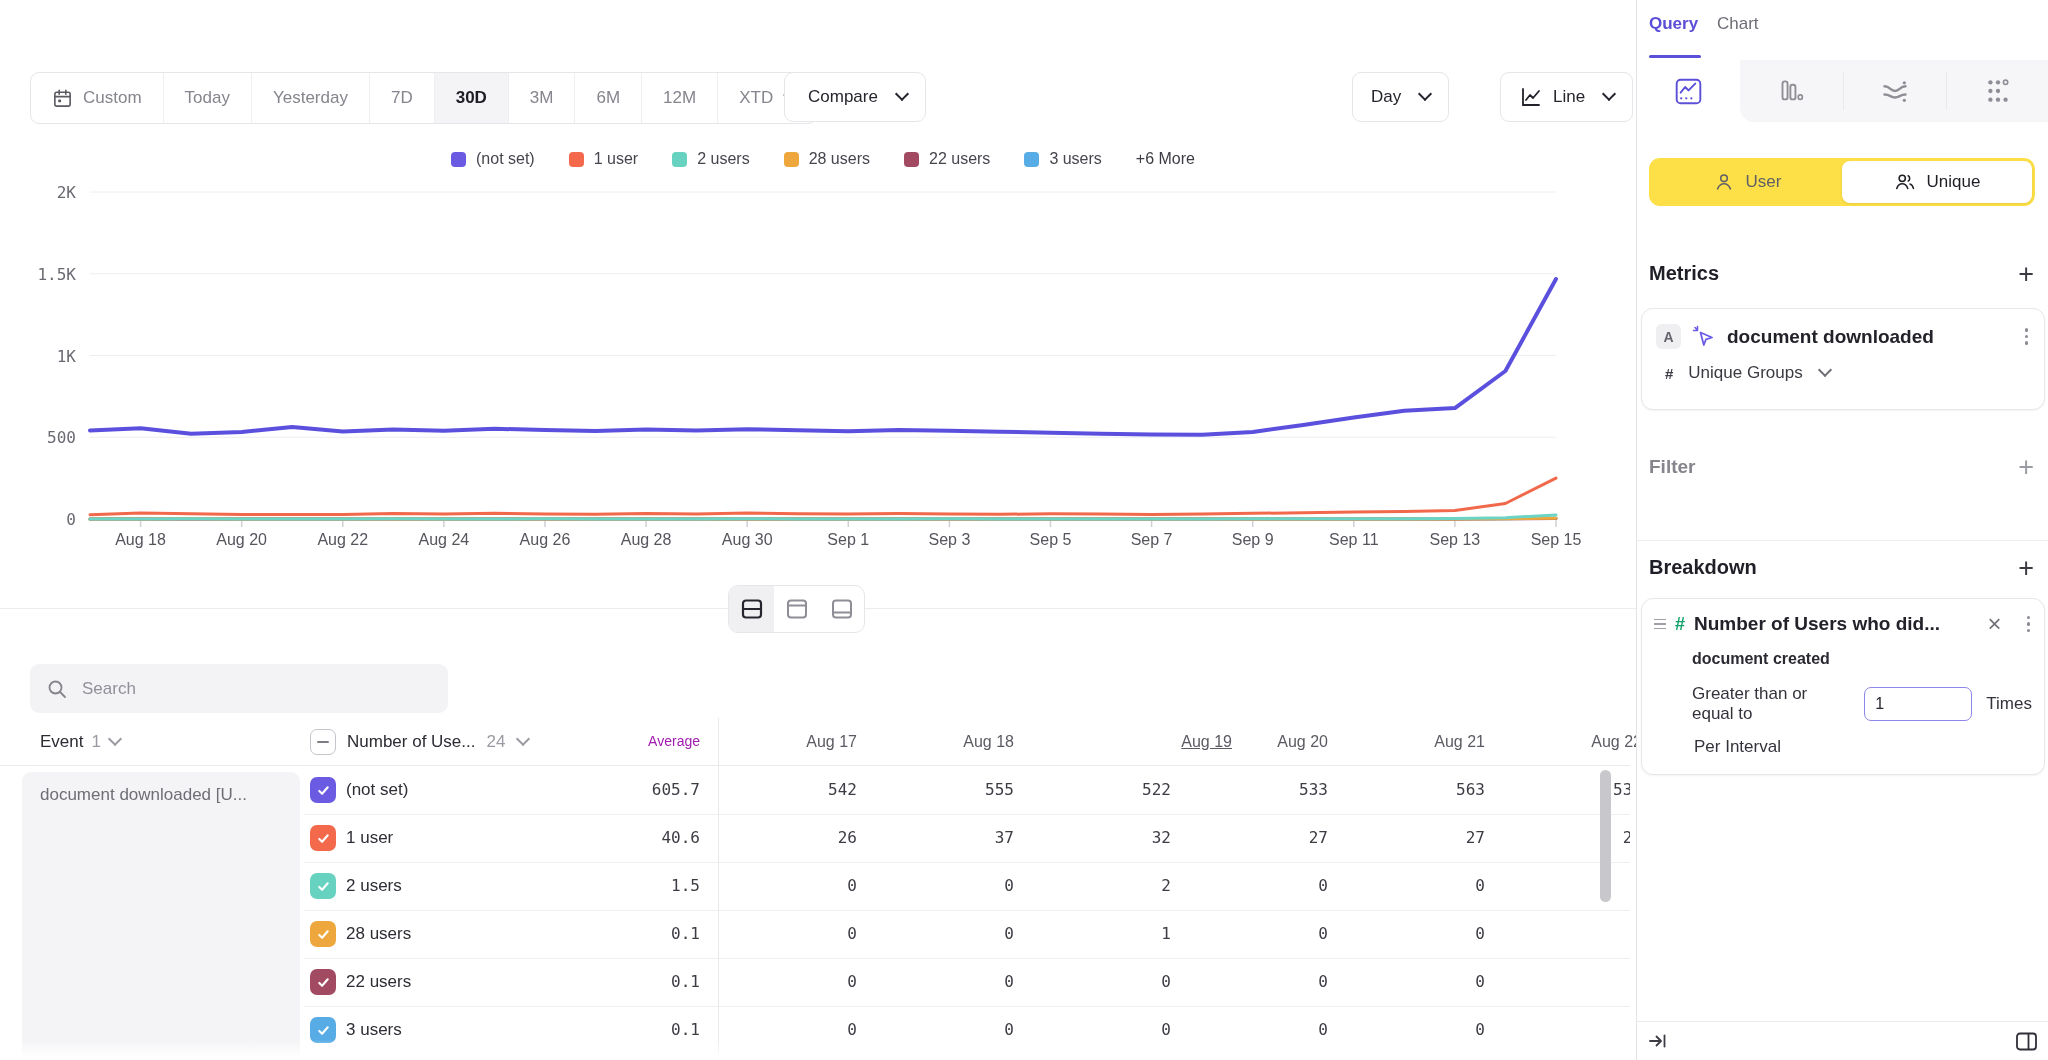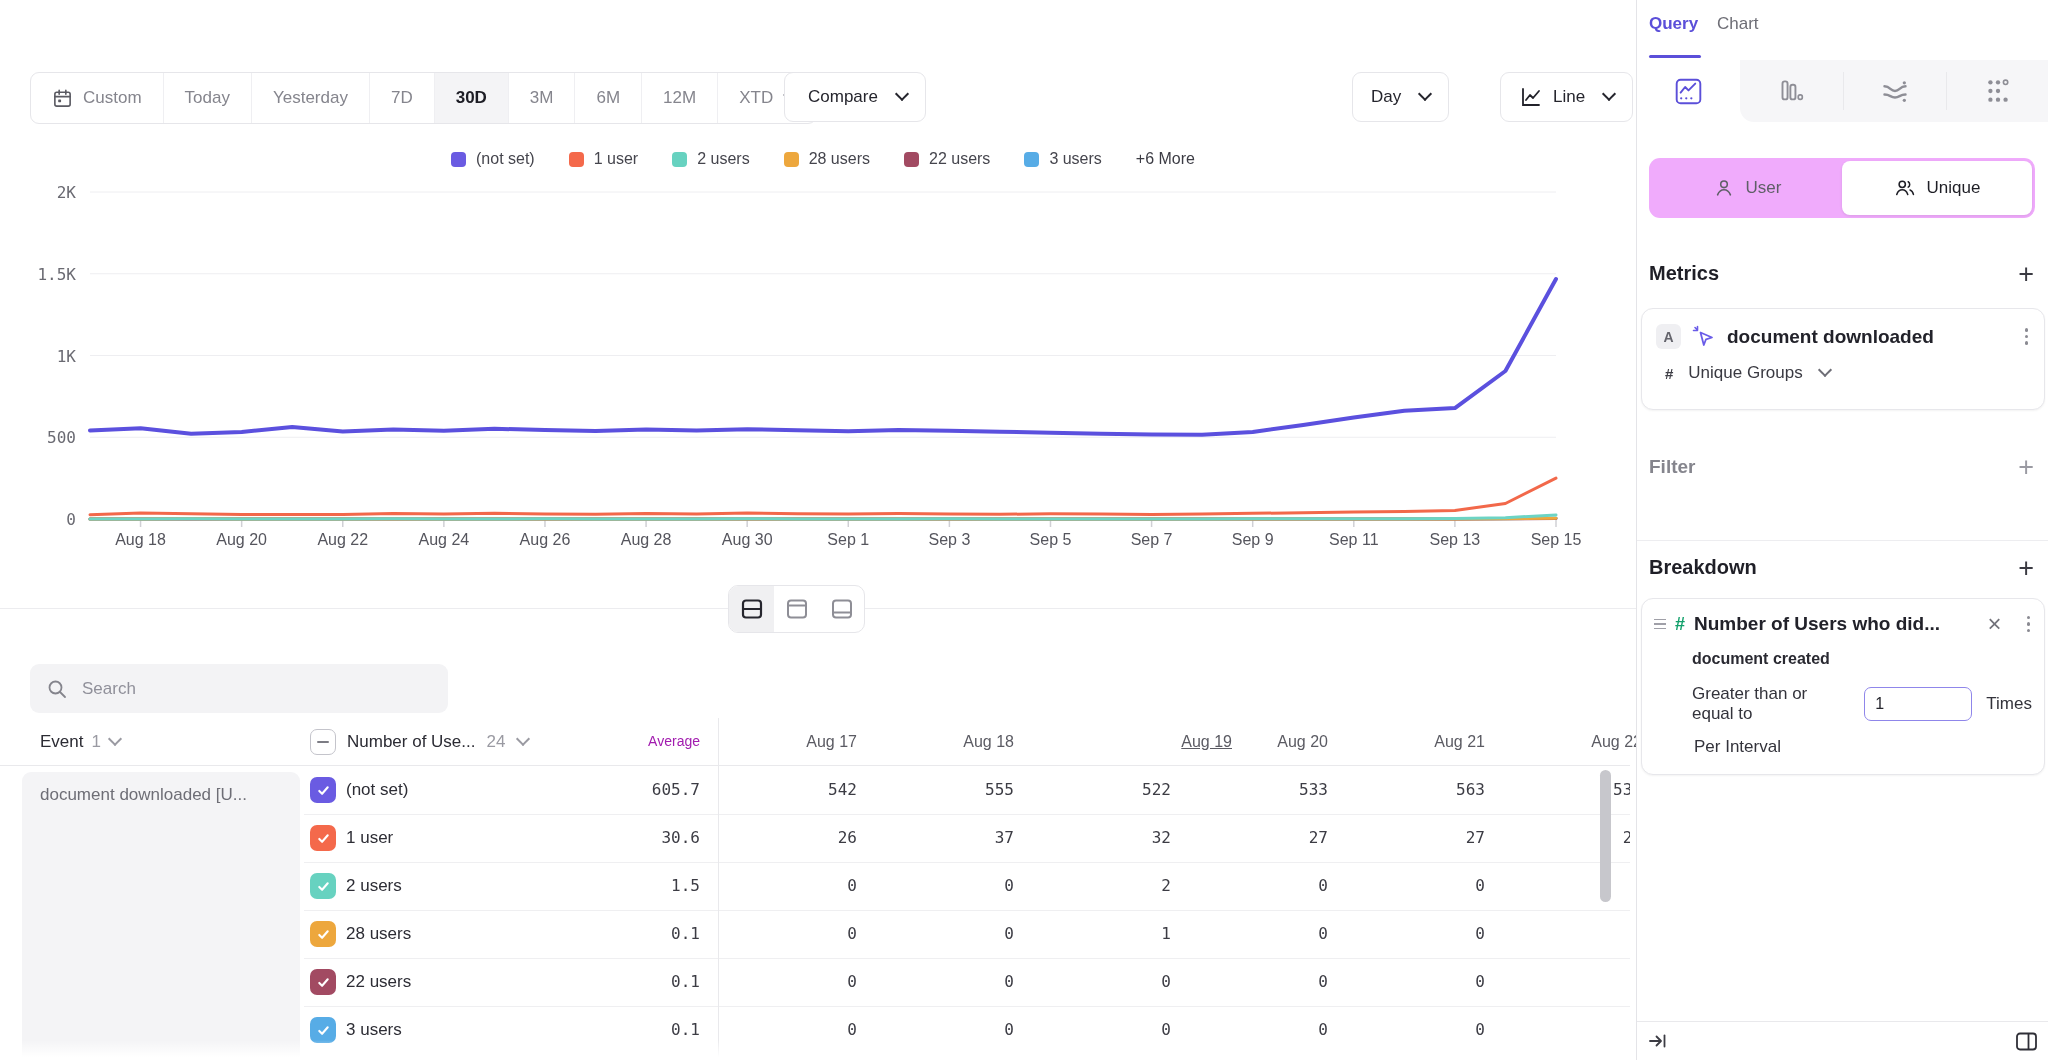--- a/index.html
+++ b/index.html
@@ -63,21 +63,21 @@
   #sidebar{position:absolute;left:1636px;top:0;width:412px;height:1060px;background:#fff;border-left:1px solid #e4e4e8;box-sizing:border-box;}
   .sb-tab{position:absolute;top:14px;font-size:17px;cursor:pointer;}
   #tab-query{left:12px;color:#5b4fd9;font-weight:bold;}
   #tab-chart{left:80px;color:#6e6e76;}
   #tab-underline{position:absolute;left:12px;top:55px;width:52px;height:3px;background:#5b4fd9;border-radius:2px;}
   #icon-tabs{position:absolute;left:0;top:60px;width:411px;height:62px;}
   #icon-tabs-gray{position:absolute;left:103px;top:0;right:0;height:62px;background:#f6f6f8;border-radius:0 0 0 14px;}
   .itab{position:absolute;top:0;width:103px;height:62px;display:flex;align-items:center;justify-content:center;cursor:pointer;}
   .itab-sep{position:absolute;top:12px;width:1px;height:38px;background:#e9e9ec;}
   
-  #entity-toggle{position:absolute;left:12px;top:158px;width:386px;height:60px;background:#f0abfc;border-radius:11px;display:flex;padding:3px;box-sizing:border-box;}
+  #entity-toggle{position:absolute;left:12px;top:158px;width:386px;height:48px;background:#fde047;border-radius:11px;display:flex;padding:3px;box-sizing:border-box;}
   .ent-seg{flex:1;display:flex;align-items:center;justify-content:center;gap:11px;font-size:17px;color:#5f5f67;border-radius:8px;cursor:pointer;}
   .ent-seg.active{background:#fff;color:#1f1f26;font-weight:500;box-shadow:0 1px 3px rgba(20,20,30,.10);}
   
   .sb-head{position:absolute;left:12px;right:14px;display:flex;justify-content:space-between;align-items:center;}
   .sb-head .hd{font-size:20px;font-weight:bold;color:#1f1f27;}
   .sb-head .hd.dim{color:#85858d;font-weight:600;font-size:19px;}
   .plus{font-size:27px;font-weight:300;color:#3a3a42;line-height:20px;cursor:pointer;}
   .plus.dim{color:#9a9aa2;}
   
   .card{position:absolute;left:4px;width:404px;background:#fff;border:1px solid #e7e7eb;border-radius:12px;box-sizing:border-box;box-shadow:0 1px 2px rgba(16,16,20,.05);}
@@ -325,21 +325,21 @@
           <span class="num mono" style="left:1345px;">563</span>
           <span class="num mono" style="left:1502px;">536</span>
         </div>
         <div class="row" style="top: 48px;">
           <span class="cbox" style="background:#f4694b">
             <svg width="15" height="15" viewBox="0 0 16 16" fill="none">
               <path d="M3.5 8.5l3 3 6-7" stroke="#fff" stroke-width="2.2" stroke-linecap="round" stroke-linejoin="round"></path>
             </svg>
           </span>
           <span class="row-label">1 user</span>
-          <span class="num mono" style="left:560px;">30.6</span>
+          <span class="num mono" style="left:560px;">40.6</span>
           <span class="num mono" style="left:717px;">26</span>
           <span class="num mono" style="left:874px;">37</span>
           <span class="num mono" style="left:1031px;">32</span>
           <span class="num mono" style="left:1188px;">27</span>
           <span class="num mono" style="left:1345px;">27</span>
           <span class="num mono" style="left:1502px;">28</span>
         </div>
         <div class="rowsep" style="top: 48px;"></div>
         <div class="row" style="top: 96px;">
           <span class="cbox" style="background:#67d2c0">

